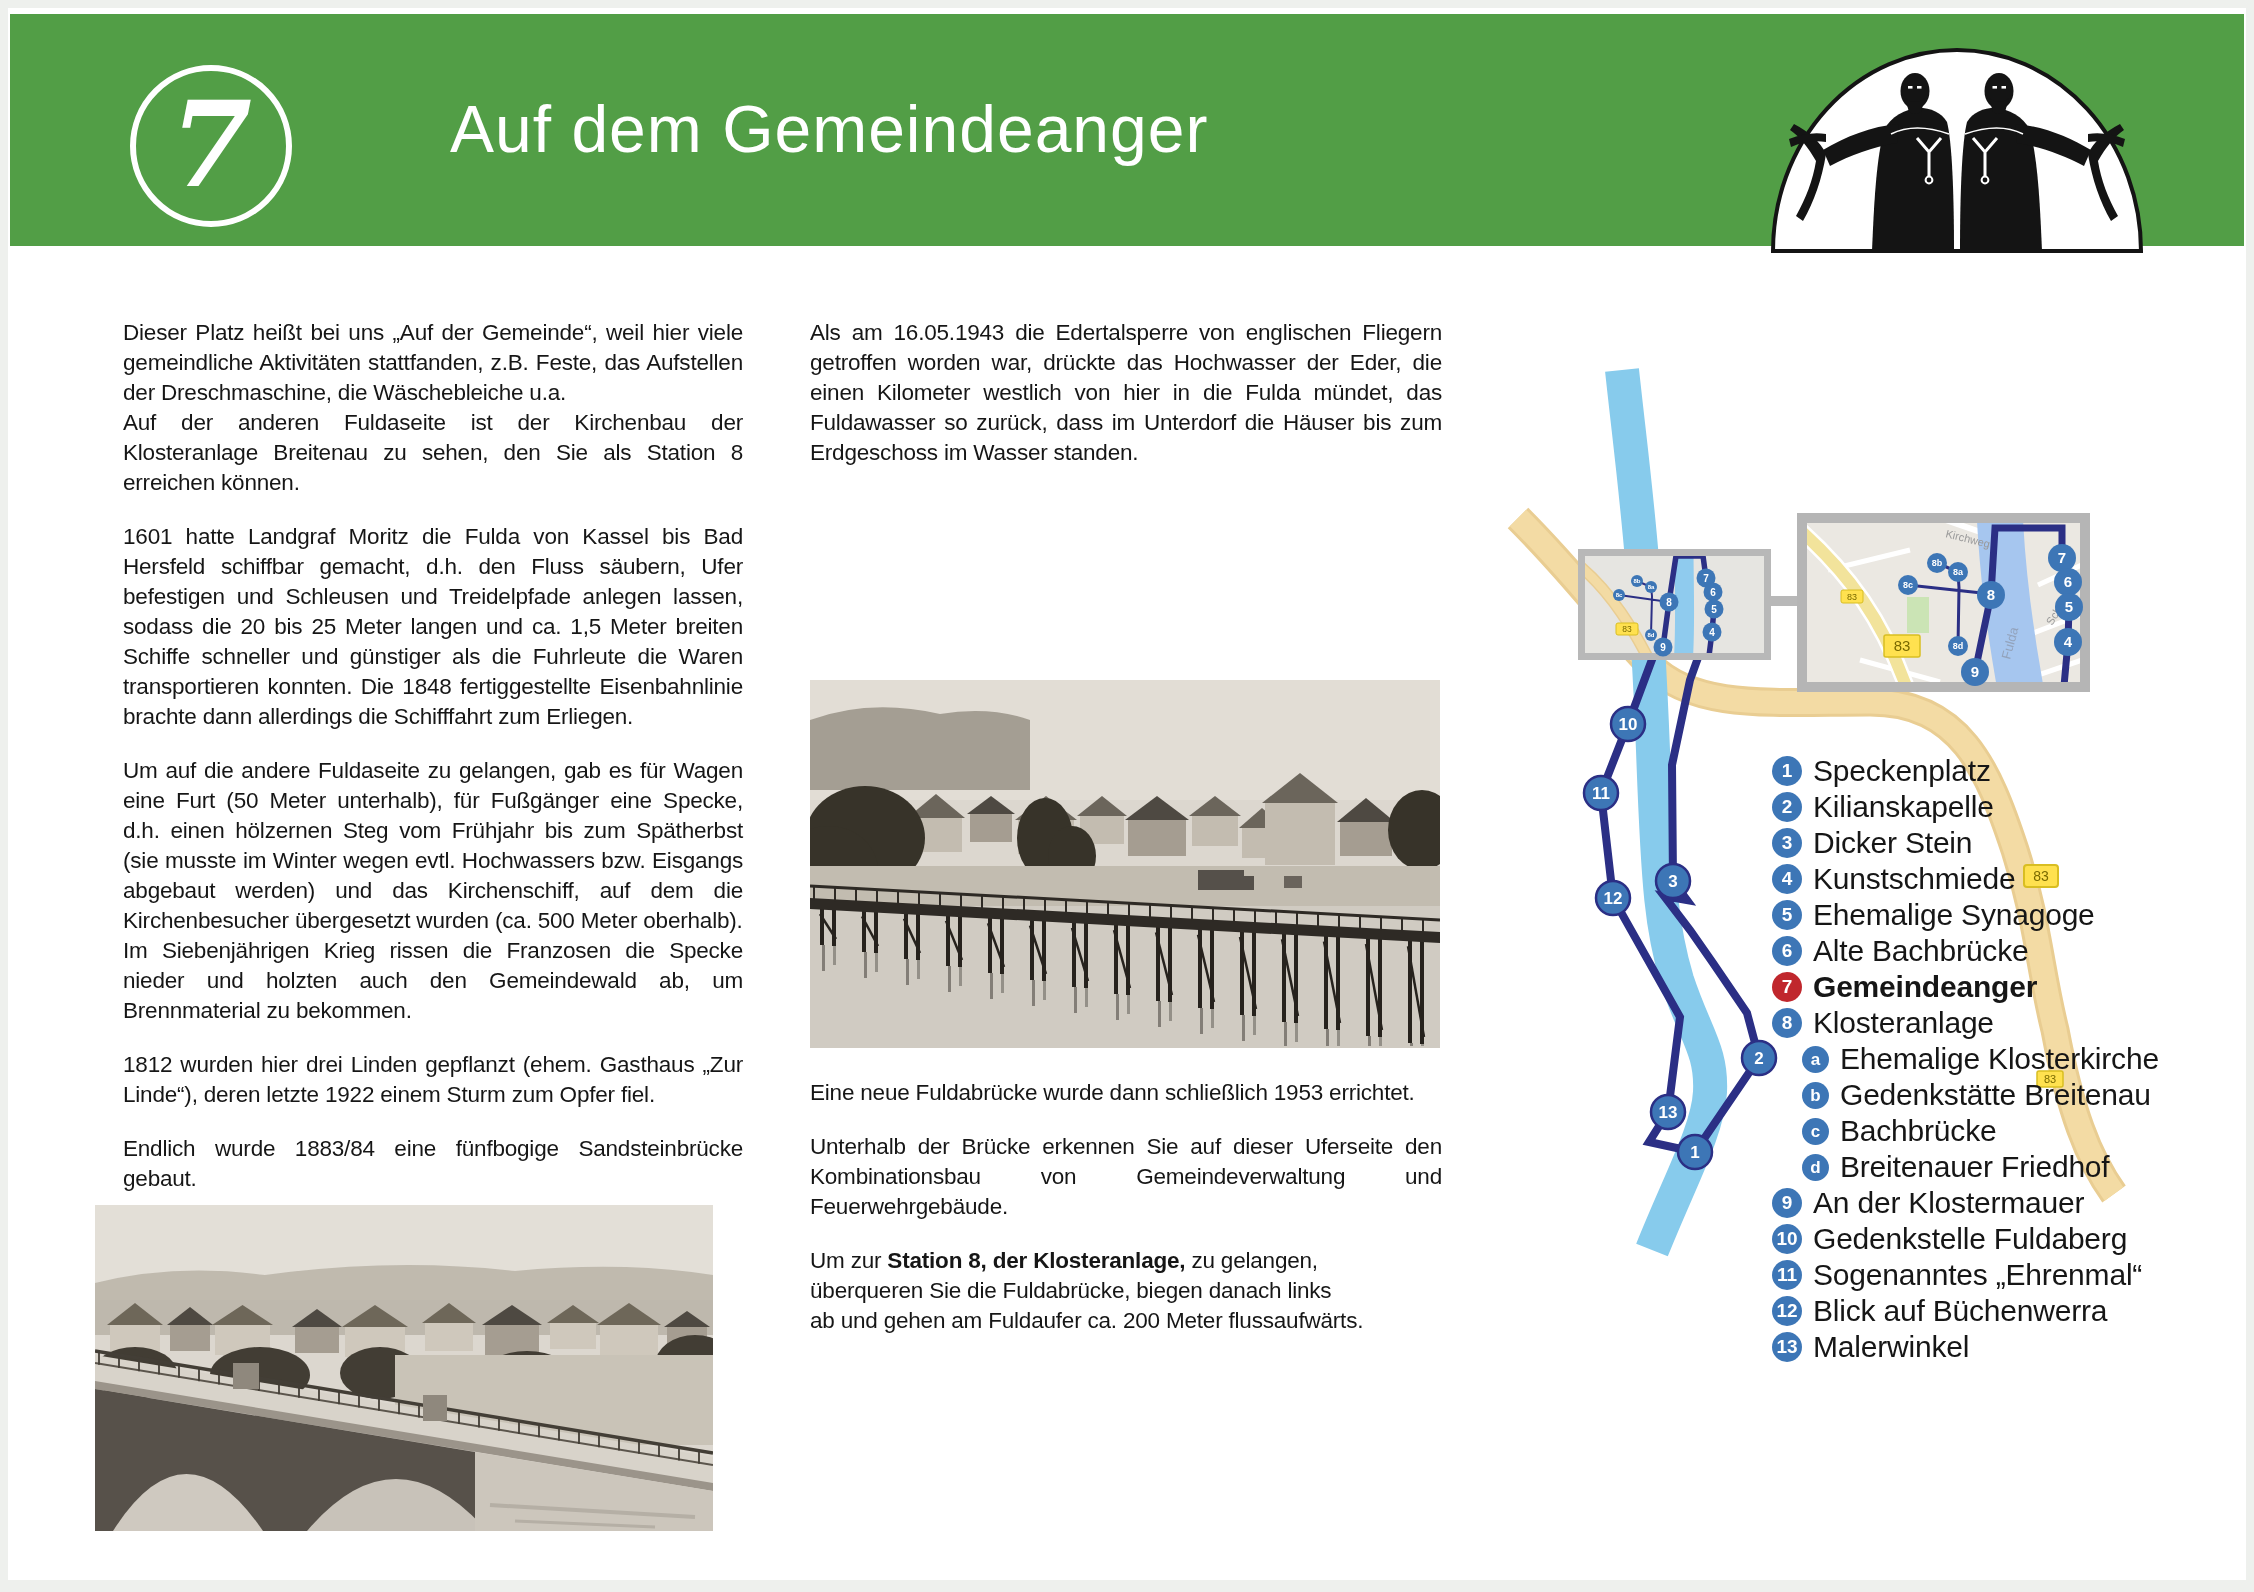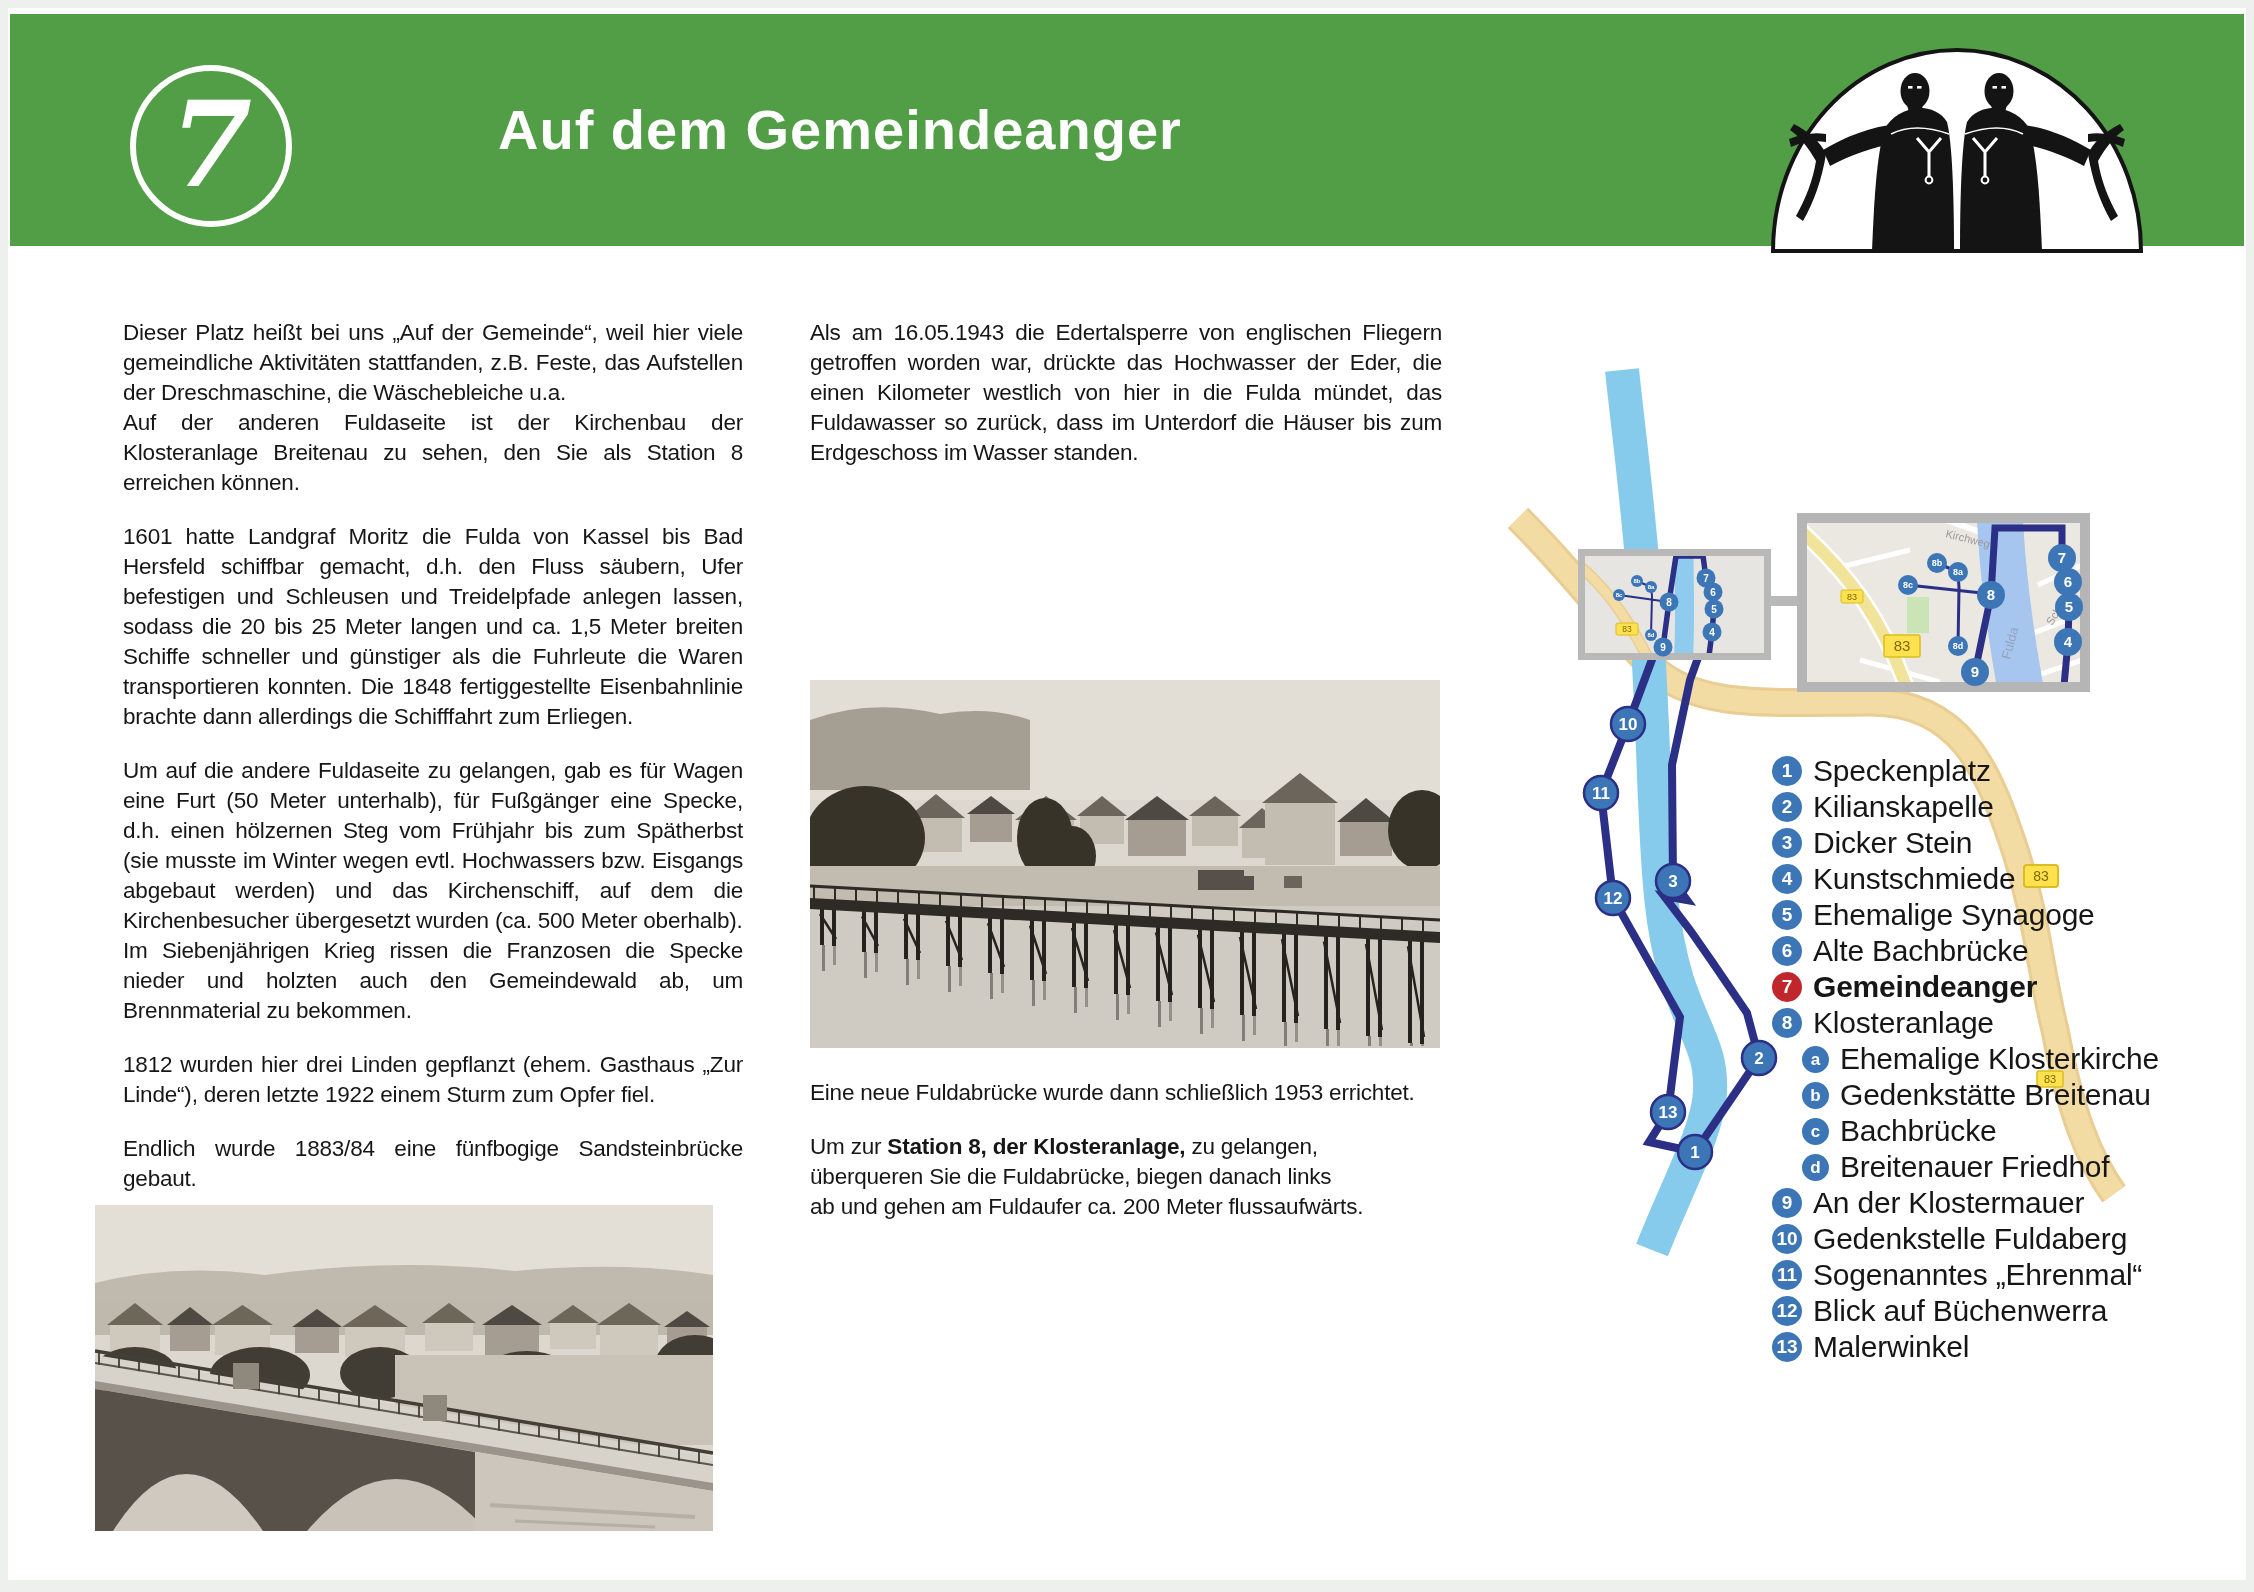--- a/index.html
+++ b/index.html
@@ -6,21 +6,21 @@
   .page{position:relative;width:2254px;height:1592px;background:#eef0ed;overflow:hidden;
         font-family:"Liberation Sans",sans-serif;color:#161616;}
   .card{position:absolute;left:8px;top:8px;right:8px;bottom:12px;background:#ffffff;}
   
   .header{position:absolute;left:10px;top:14px;width:2234px;height:232px;background:#529E46;}
   .station-circle{position:absolute;left:120px;top:51px;width:162px;height:162px;border:6px solid #fff;
                   border-radius:50%;box-sizing:border-box;text-align:center;}
   .station-circle span{font-family:"DejaVu Serif",serif;font-style:italic;font-weight:bold;
                   font-size:118px;line-height:148px;color:#fff;}
   .title{position:absolute;left:440px;top:43px;height:145px;line-height:145px;
-         font-size:56px;font-weight:bold;color:#fff;letter-spacing:1px;white-space:nowrap;margin-left:48px;}
+         font-size:66px;font-weight:normal;color:#fff;letter-spacing:1px;white-space:nowrap;}
   .logo{position:absolute;left:1760px;top:28px;width:374px;height:213px;}
   
   .col{position:absolute;font-size:22.5px;line-height:30px;text-align:justify;
        letter-spacing:-0.2px;hyphens:auto;-webkit-hyphens:auto;}
   .col p{margin:0 0 24px 0;white-space:pre-line;}
   #col1{left:95px;top:318px;width:620px;margin-left:28px;}
   #col2a{left:810px;top:318px;width:632px;}
   #col2b{left:810px;top:1078px;width:632px;}
   .photo{position:absolute;display:block;}
   
@@ -326,20 +326,21 @@
         <line x1="529" y1="234.54920634920634" x2="529" y2="248.54920634920634" stroke="#2E2A25" stroke-width="2"></line>
         <line x1="550" y1="235.6825396825397" x2="550" y2="249.6825396825397" stroke="#2E2A25" stroke-width="2"></line>
         <line x1="571" y1="236.81587301587302" x2="571" y2="250.81587301587302" stroke="#2E2A25" stroke-width="2"></line>
         <line x1="592" y1="237.94920634920635" x2="592" y2="251.94920634920635" stroke="#2E2A25" stroke-width="2"></line>
         <line x1="613" y1="239.08253968253968" x2="613" y2="253.08253968253968" stroke="#2E2A25" stroke-width="2"></line>
       </g>
   </svg>
 
   <div class="col" id="col2b">
     <p>Eine neue Fuldabrücke wurde dann schließlich 1953 errichtet.</p>
+    <p>Unterhalb der Brücke erkennen Sie auf dieser Uferseite den Kombinationsbau von Gemeindeverwaltung und Feuerwehrgebäude.</p>
     <p><span>Um zur </span><b>Station 8, der Klosteranlage,</b><span> zu gelangen,
 überqueren Sie die Fuldabrücke, biegen danach links
 ab und gehen am Fuldaufer ca. 200 Meter flussaufwärts.</span></p>
   </div>
 
   <svg id="mapsvg" width="790" height="950" viewBox="0 0 790 950">
 
     <path id="road" d="M78,188 C140,250 175,300 210,335 C255,380 330,372 430,372 C520,372 548,438 575,520 C598,592 600,640 615,700 C630,780 648,828 674,864" fill="none" stroke="#E9CD92" stroke-width="29"></path>
     <path d="M78,188 C140,250 175,300 210,335 C255,380 330,372 430,372 C520,372 548,438 575,520 C598,592 600,640 615,700 C630,780 648,828 674,864" fill="none" stroke="#F3DBA4" stroke-width="23"></path>
 

